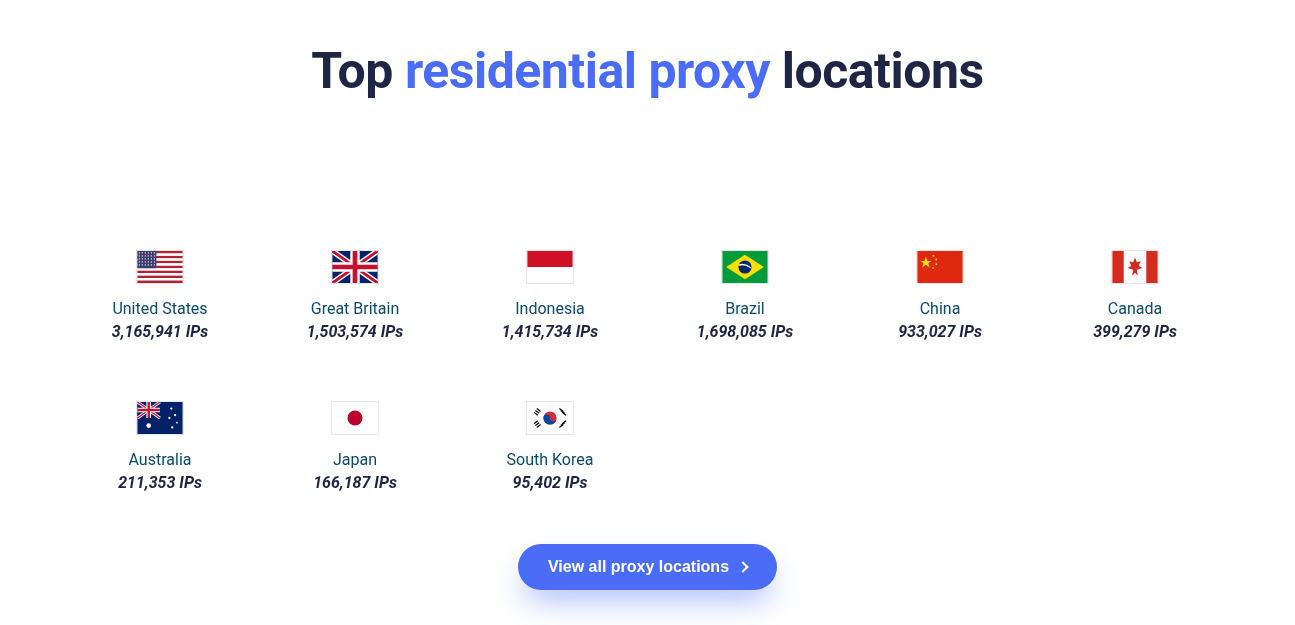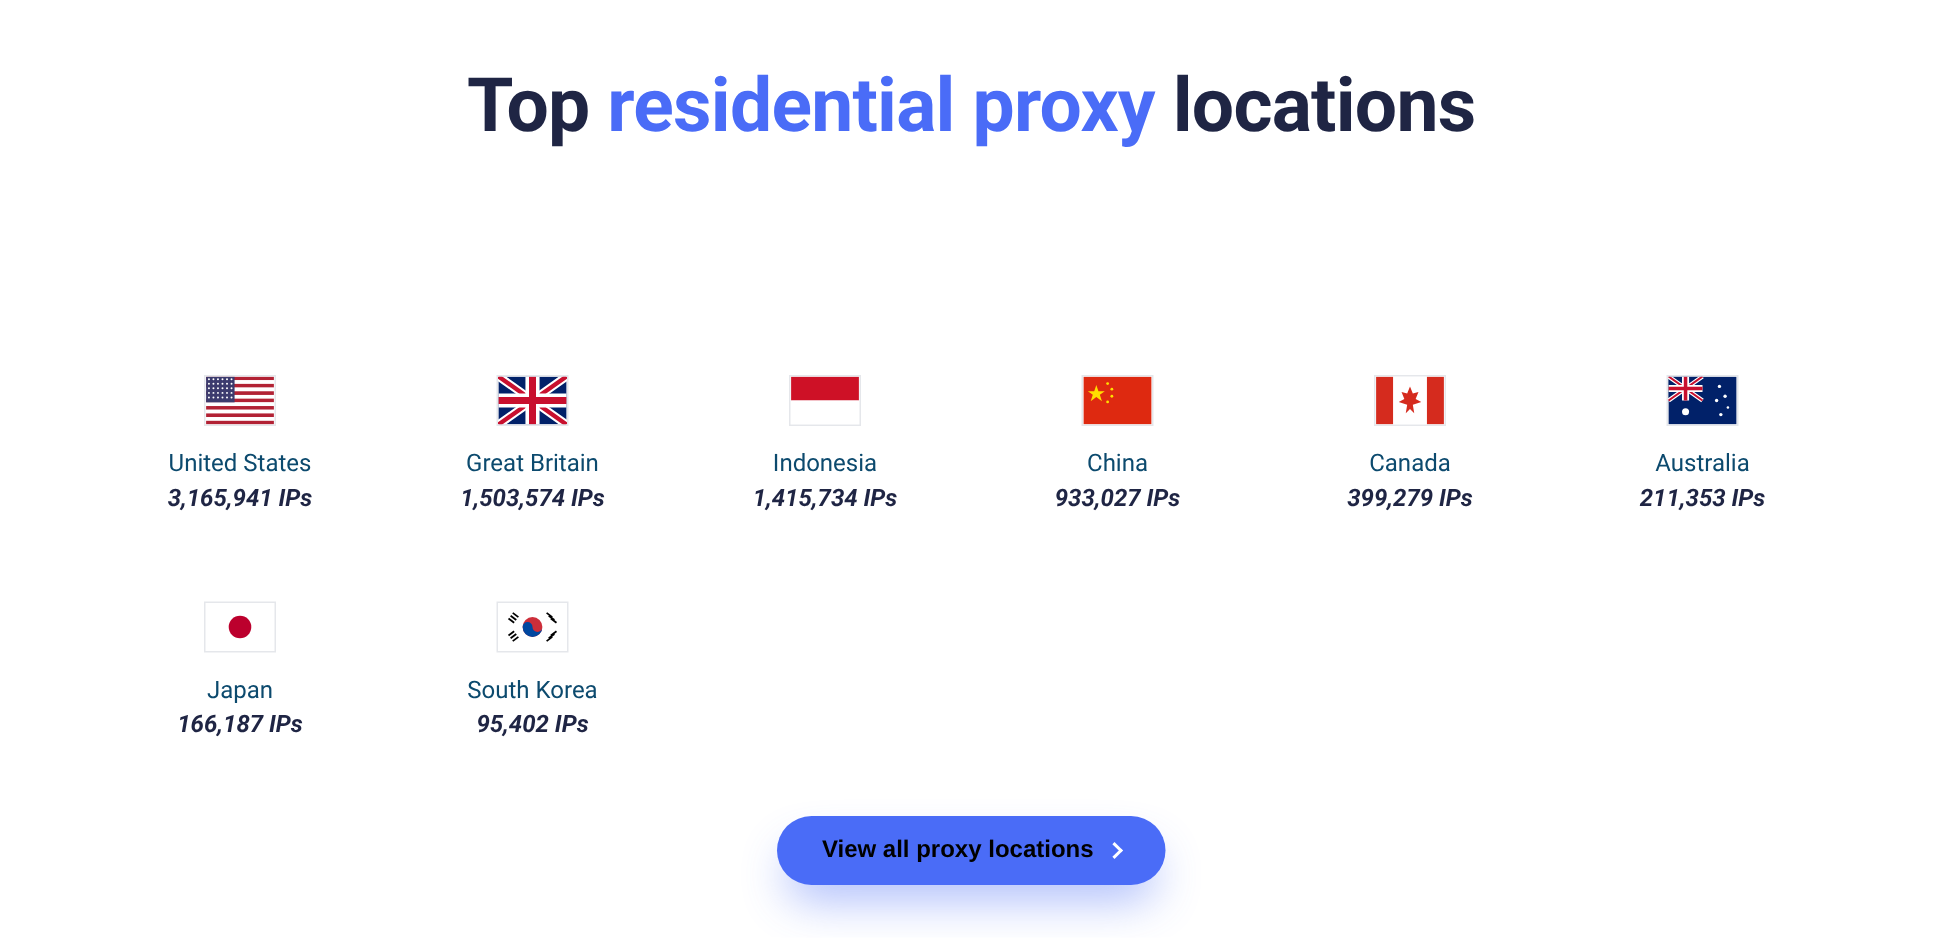--- a/index.html
+++ b/index.html
@@ -57,21 +57,21 @@
       font-size: 16px;
       color: #1f2544;
       font-weight: 700;
       font-style: italic;
     }
     .cta {
       display: inline-flex;
       align-items: center;
       gap: 10px;
       background: #4a6cf7;
-      color: #000000;
+      color: #ffffff;
       font-size: 16px;
       font-weight: 600;
       padding: 14px 30px;
       border-radius: 999px;
       border: none;
       cursor: pointer;
       box-shadow: 0 16px 30px -6px rgba(74,108,247,0.45);
     }
     .cta .chev { width: 8px; height: 8px; border-top: 2px solid #fff; border-right: 2px solid #fff; transform: rotate(45deg); }
   </style>
@@ -154,20 +154,32 @@
           <rect width="48" height="17" fill="#ce1126"></rect>
           <rect y="17" width="48" height="17" fill="#fff"></rect>
         </svg>
       </div>
       <div class="country">Indonesia</div>
       <div class="ips">1,415,734 IPs</div>
     </div>
     <div class="card">
       <div class="flag">
         <svg viewBox="0 0 48 34">
+          <rect width="48" height="34" fill="#009b3a"></rect>
+          <polygon points="24,4 44,17 24,30 4,17" fill="#fedf00"></polygon>
+          <circle cx="24" cy="17" r="7" fill="#002776"></circle>
+          <path d="M17.5,15 Q24,13 30.5,18" stroke="#fff" stroke-width="1.5" fill="none"></path>
+        </svg>
+      </div>
+      <div class="country">Brazil</div>
+      <div class="ips">1,698,085 IPs</div>
+    </div>
+    <div class="card">
+      <div class="flag">
+        <svg viewBox="0 0 48 34">
           <rect width="48" height="34" fill="#de2910"></rect>
           <polygon points="9,6 10.5,10.5 15,10.5 11.5,13 13,17.5 9,14.5 5,17.5 6.5,13 3,10.5 7.5,10.5" fill="#ffde00"></polygon>
           <circle cx="17" cy="5" r="1" fill="#ffde00"></circle>
           <circle cx="20" cy="9" r="1" fill="#ffde00"></circle>
           <circle cx="20" cy="14" r="1" fill="#ffde00"></circle>
           <circle cx="17" cy="18" r="1" fill="#ffde00"></circle>
         </svg>
       </div>
       <div class="country">China</div>
       <div class="ips">933,027 IPs</div>

